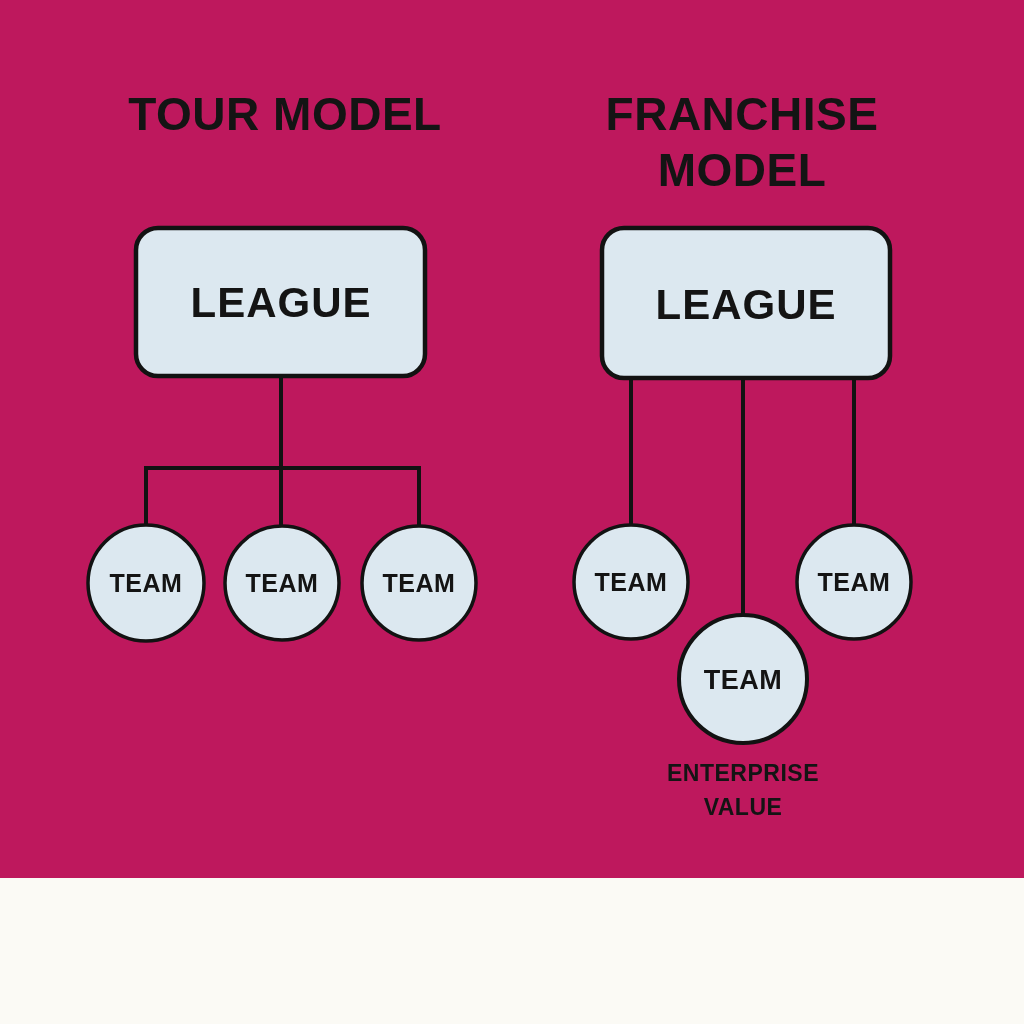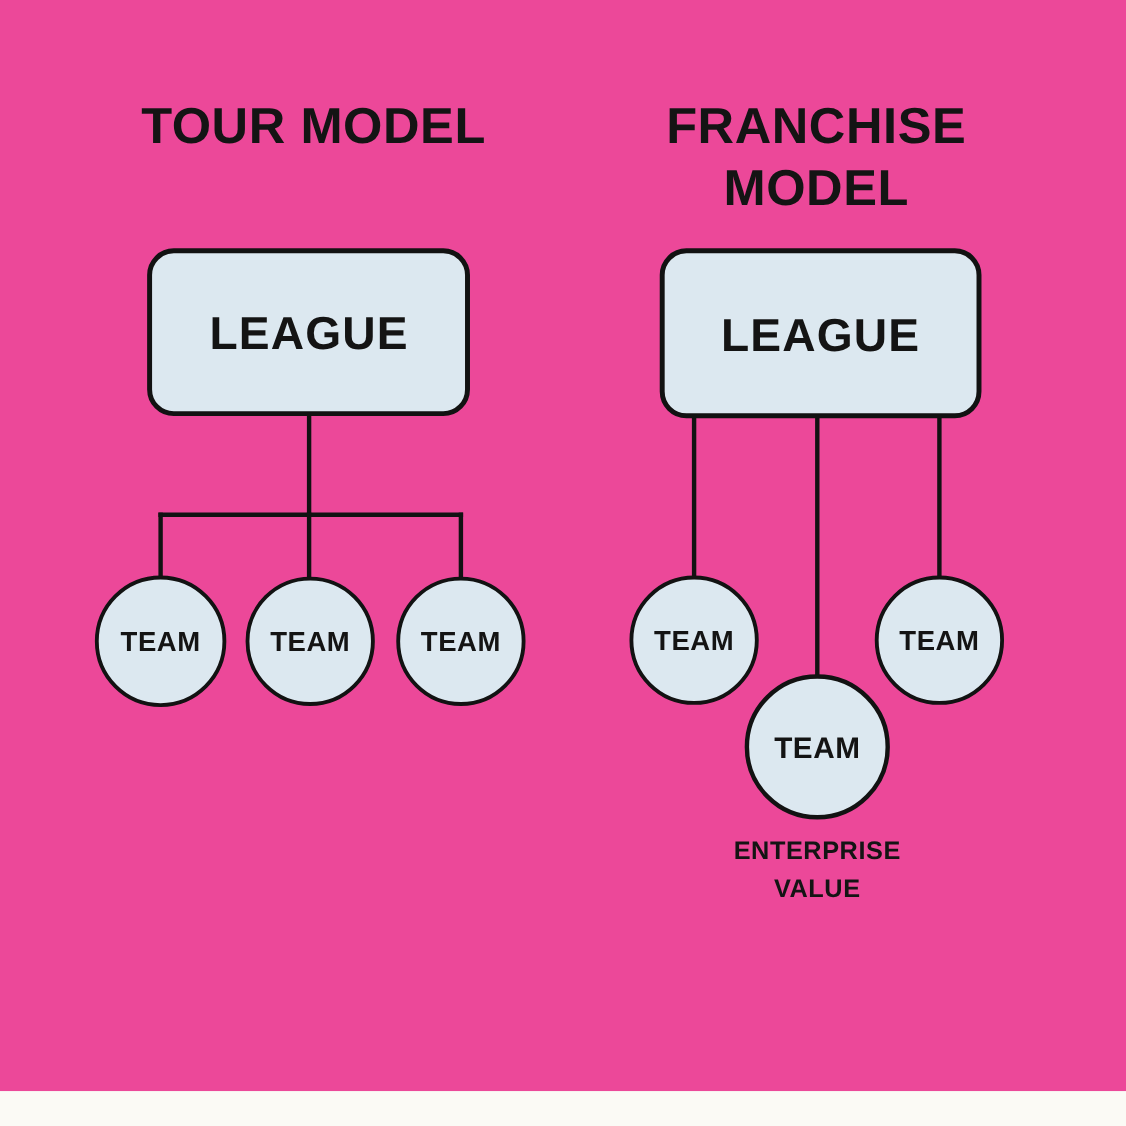--- a/index.html
+++ b/index.html
@@ -6,22 +6,22 @@
     margin: 0;
     padding: 0;
     background: #fbfaf5;
   }
   body {
     font-family: "Liberation Sans", sans-serif;
   }
   #canvas {
     position: relative;
     width: 1024px;
-    height: 992px;
-    background: #ec4899;
+    height: 878px;
+    background: #be185d;
     overflow: hidden;
   }
   svg#diagram {
     position: absolute;
     left: 0;
     top: 0;
     width: 1024px;
     height: 1024px;
     display: block;
   }

